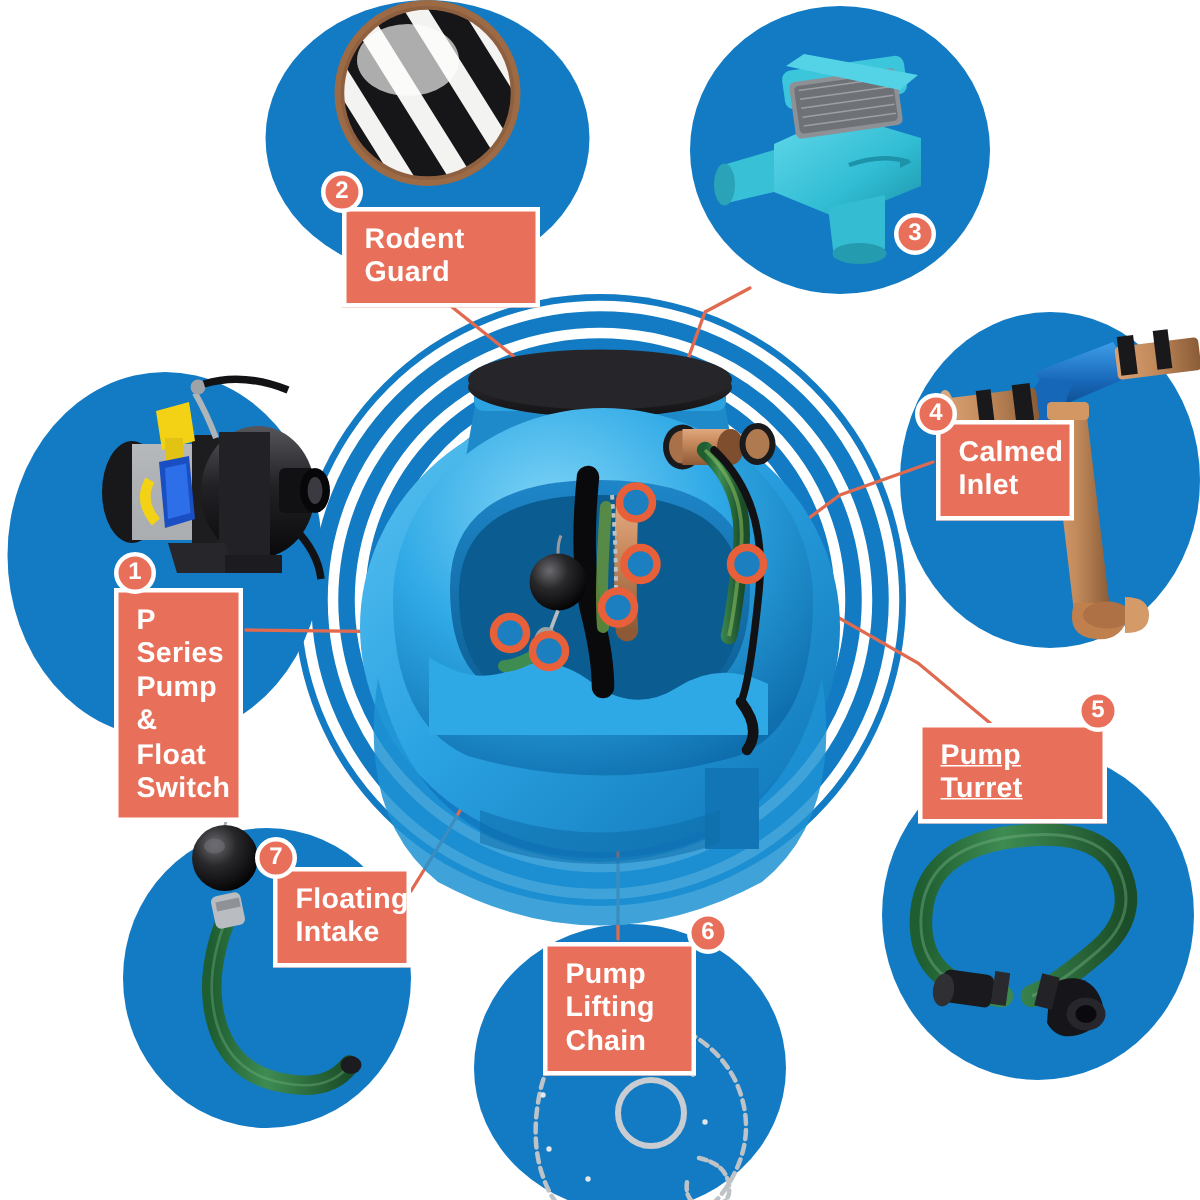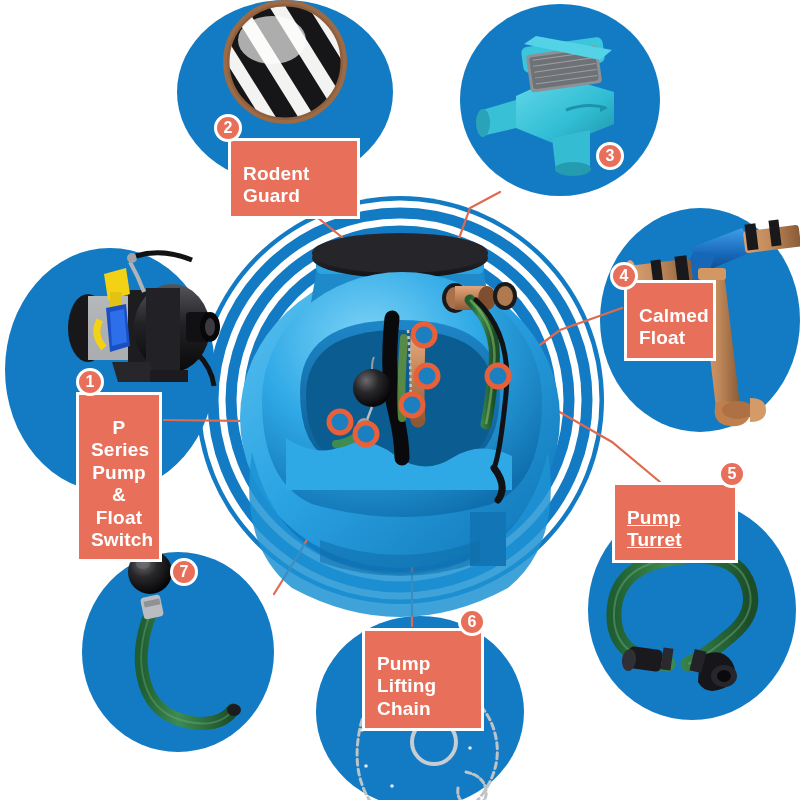--- a/index.html
+++ b/index.html
@@ -15,21 +15,21 @@
   
   .callout{
     position:absolute;
     background:#E8705A;
     border:3px solid #ffffff;
     color:#ffffff;
     font-size:19px;
     font-weight:700;
     line-height:1.18;
     letter-spacing:.2px;
-    padding:22px 12px 8px 12px;
+    padding:8px 12px 8px 12px;
     box-sizing:border-box;
     white-space:pre-line;
     z-index:40;
   }
   .badge{
     position:absolute;
     width:28px;height:28px;
     border-radius:50%;
     background:#E8705A;
     border:3px solid #ffffff;
@@ -359,36 +359,38 @@
       <circle cx="340" cy="422" r="11"></circle>
       <circle cx="424" cy="335" r="11"></circle>
       <circle cx="427" cy="376" r="11"></circle>
       <circle cx="498" cy="376" r="11"></circle>
       <circle cx="412" cy="405" r="11"></circle>
       <circle cx="366" cy="434" r="11"></circle>
     </g>
   </svg>
 
   <div class="badge" style="left:76px;  top:368px;">1</div>
-  <div class="callout" style="left:76px;  top:392px;  width:86px;text-align:center;">P Series
+  <div class="callout" style="left:76px;  top:392px;  width:86px;">P Series
 Pump &amp;
 Float
 Switch</div>
 
   <div class="badge" style="left:214px; top:114px;">2</div>
   <div class="callout" style="left:228px; top:138px; width:132px;">Rodent Guard</div>
 
   <div class="badge" style="left:596px; top:142px;">3</div>
 
   <div class="badge" style="left:610px; top:262px;">4</div>
   <div class="callout" style="left:624px; top:280px; width:92px;">Calmed
-Float</div>
+Inlet</div>
 
   <div class="badge" style="left:718px; top:460px;">5</div>
   <div class="callout" style="left:612px; top:482px; width:126px;text-decoration:underline;">Pump Turret</div>
 
   <div class="badge" style="left:458px; top:608px;">6</div>
-  <div class="callout" style="left:362px; top:628px; width:122px;">Pump Lifting
+  <div class="callout" style="left:362px; top:628px; width:102px;">Pump Lifting
 Chain</div>
 
   <div class="badge" style="left:170px; top:558px;">7</div>
+  <div class="callout" style="left:182px; top:578px; width:92px;">Floating
+Intake</div>
 
 </div>
 
 </body></html>

